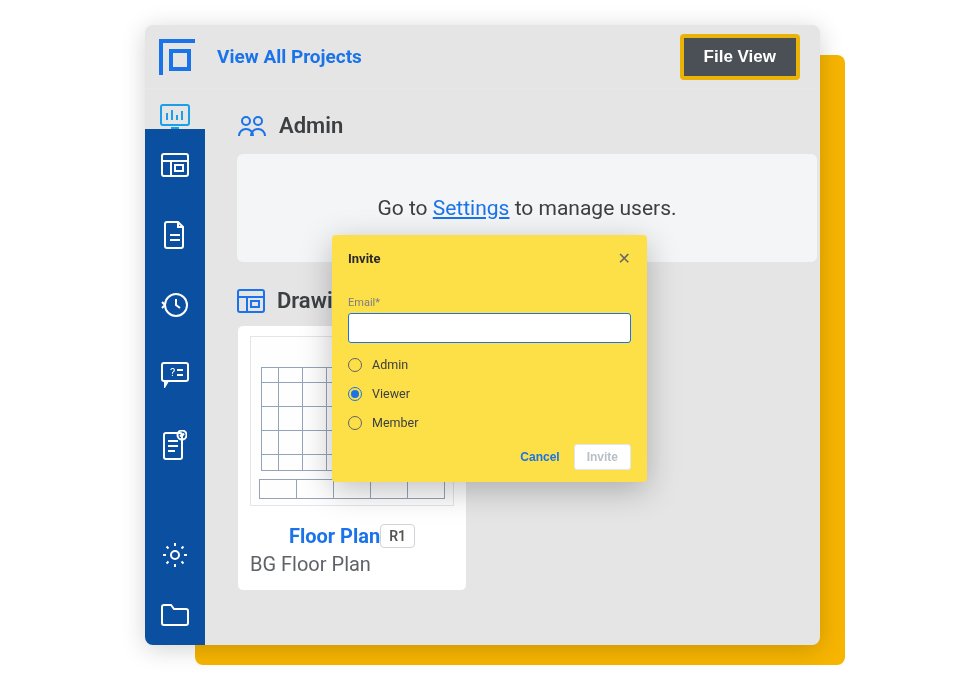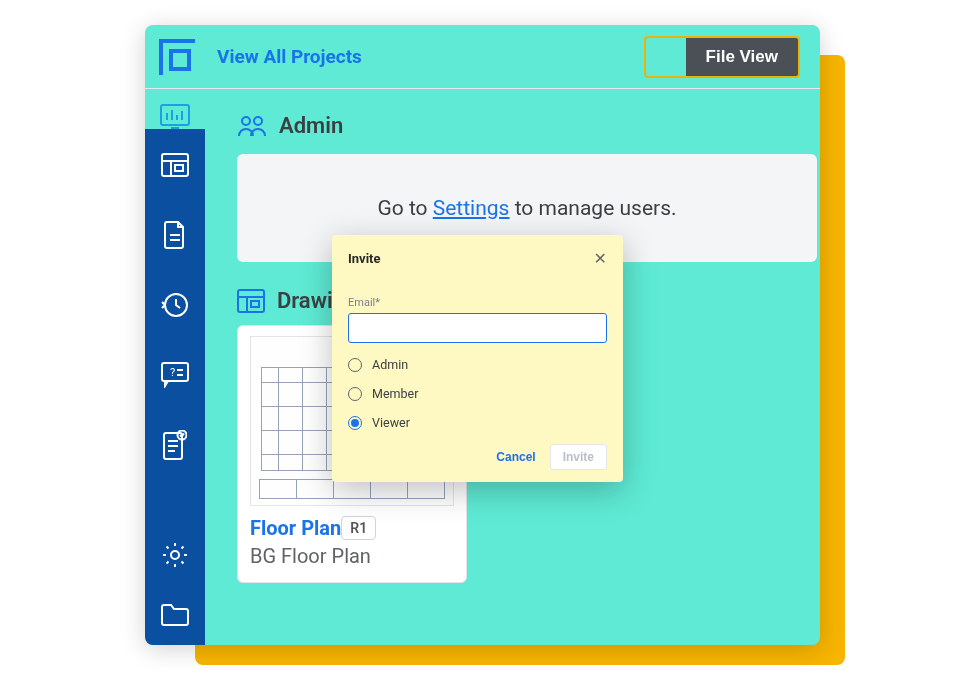--- a/index.html
+++ b/index.html
@@ -2,28 +2,28 @@
 <html><head>
 <meta charset="utf-8">
 <style>
   * { box-sizing: border-box; margin: 0; padding: 0; }
   body { font-family: -apple-system, BlinkMacSystemFont, "Segoe UI", Roboto, Arial, sans-serif; background: #fff; width: 973px; height: 695px; position: relative; overflow: hidden; }
 
   
   .yellow-bg { position: absolute; top: 55px; left: 195px; width: 650px; height: 610px; background: #f7b500; border-radius: 8px; z-index: 0; }
 
   
-  .app-card { position: absolute; top: 25px; left: 145px; width: 675px; height: 620px; background: #5eead4; border-radius: 8px; box-shadow: 0 4px 24px rgba(0,0,0,0.18); z-index: 1; overflow: hidden; }
+  .app-card { position: absolute; top: 25px; left: 145px; width: 675px; height: 620px; background: #e5e5e5; border-radius: 8px; box-shadow: 0 4px 24px rgba(0,0,0,0.18); z-index: 1; overflow: hidden; }
 
   
   .topbar { display: flex; align-items: center; height: 64px; padding: 0 20px 0 14px; border-bottom: 1px solid #e5e7eb; }
   .logo-box { width: 36px; height: 36px; border: 4px solid #1a73e8; border-bottom: none; border-right: none; position: relative; margin-right: 22px; }
   .logo-box::after { content: ""; position: absolute; top: 6px; left: 6px; width: 14px; height: 14px; border: 4px solid #1a73e8; }
   .view-all { color: #1a73e8; font-weight: 700; font-size: 19px; cursor: pointer; }
-  .view-toggle { margin-left: auto; display: flex; border: 2px solid #eab308; border-radius: 4px; overflow: hidden; padding-left: 40px; }
+  .view-toggle { margin-left: auto; display: flex; border: 4px solid #eab308; border-radius: 4px; overflow: hidden; }
   .view-toggle button { border: none; background: #fff; color: #333; padding: 9px 20px; font-size: 17px; font-weight: 600; cursor: pointer; }
   .view-toggle button.active { background: #4a5055; color: #fff; }
 
   
   .sidebar { position: absolute; top: 64px; left: 0; bottom: 0; width: 60px; display: flex; flex-direction: column; align-items: center; gap: 34px; padding-top: 12px; }
   .sidebar .nav-icon { width: 36px; height: 36px; display: flex; align-items: center; justify-content: center; cursor: pointer; }
   .sidebar .nav-icon svg { stroke: #fff; }
   .sidebar-bg { position: absolute; top: 104px; left: 0; width: 60px; bottom: 0; background: #0a4fa0; }
   .nav-dashboard { position: absolute; top: 74px; left: 12px; width: 36px; height: 36px; display:flex;align-items:center;justify-content:center; cursor:pointer; }
   .nav-dashboard svg { stroke:#1a9fe8; }
@@ -36,35 +36,35 @@
 
   .admin-box { background: #f3f5f7; border-radius: 6px; padding: 42px 0; margin-right: 0; width: 580px; text-align: center; font-size: 21px; color: #3c4043; }
   .admin-box a { color: #1a73e8; text-decoration: underline; margin-top: 40px; }
 
   .drawings-sec { margin-top: 26px; }
   .drawings-sec .section-head { margin-bottom: 12px; }
 
   .card-grid { display: flex; gap: 16px; }
   .drawing-card { width: 230px; border: 1px solid #e2e5e9; border-radius: 6px; padding: 10px 12px 14px; background:#fff; }
   .drawing-thumb { width: 100%; height: 170px; background: #fefefe; border: 1px solid #e2e5e9; position: relative; overflow:hidden; }
-  .drawing-title-row { display:flex; align-items:center; justify-content:flex-start; margin-top:10px; }
+  .drawing-title-row { display:flex; align-items:center; justify-content:center; margin-top:18px; }
   .drawing-title { color:#1a73e8; font-weight:700; font-size:20px; }
   .drawing-rev { border:1px solid #d0d4d9; border-radius:4px; padding:3px 8px; font-size:14px; font-weight:600; color:#555; }
   .drawing-sub { color:#5f6368; font-size:20px; margin-top:4px; }
 
   
   .plan-lines { position:absolute; top:30px; left:10px; right:10px; bottom:34px; border:1px solid #94a3b8; }
   .plan-lines::before { content:""; position:absolute; top:0; bottom:0; left:16px; width:1px; background:#94a3b8; box-shadow: 24px 0 #94a3b8, 48px 0 #94a3b8, 72px 0 #94a3b8, 96px 0 #94a3b8, 120px 0 #94a3b8, 144px 0 #94a3b8, 168px 0 #94a3b8; }
   .plan-lines::after { content:""; position:absolute; left:0; right:0; top:14px; height:1px; background:#94a3b8; box-shadow: 0 24px #94a3b8, 0 48px #94a3b8, 0 72px #94a3b8; }
   .plan-footer { position:absolute; left:8px; right:8px; bottom:6px; height:20px; border:1px solid #94a3b8; display:flex; }
   .plan-footer div { flex:1; border-right:1px solid #94a3b8; }
   .plan-footer div:last-child{border-right:none;}
 
   
-  .modal { position: absolute; top: 235px; left: 332px; width: 291px; background: #fef9c3; border-radius: 4px; box-shadow: 0 8px 32px rgba(0,0,0,0.25); z-index: 5; padding: 14px 16px 12px; }
+  .modal { position: absolute; top: 235px; left: 332px; width: 315px; background: #fde047; border-radius: 4px; box-shadow: 0 8px 32px rgba(0,0,0,0.25); z-index: 5; padding: 14px 16px 12px; }
   .modal-head { display:flex; justify-content:space-between; align-items:center; }
   .modal-title { font-weight:700; font-size:13px; color:#2a2a2a; }
   .modal-close { cursor:pointer; color:#666; font-size:16px; }
   .modal label.fld { display:block; font-size:11px; color:#7a7f85; margin-top:28px; margin-bottom:4px; }
   .modal input[type=text] { width:100%; height:30px; border:1.5px solid #1a73e8; border-radius:3px; padding:4px 8px; font-size:13px; outline:none; }
   .perm-group { margin-top:6px; }
   .perm-row { display:flex; align-items:center; gap:10px; margin:14px 0; }
   .radio { width:14px; height:14px; border:1.5px solid #5f6368; border-radius:50%; display:inline-flex; align-items:center; justify-content:center; cursor:pointer; }
   .radio.sel { border-color:#1a73e8; }
   .radio.sel::after { content:""; width:8px; height:8px; background:#1a73e8; border-radius:50%; }
@@ -214,25 +214,25 @@
     <span class="modal-close">✕</span>
   </div>
   <label class="fld">Email*</label>
   <input type="text" value="" style="">
   <div class="perm-group">
     <div class="perm-row">
       <span class="radio"></span>
       <span>Admin</span>
     </div>
     <div class="perm-row">
+      <span class="radio sel"></span>
+      <span>Viewer</span>
+    </div>
+    <div class="perm-row">
       <span class="radio"></span>
       <span>Member</span>
-    </div>
-    <div class="perm-row">
-      <span class="radio sel"></span>
-      <span>Viewer</span>
     </div>
   </div>
   <div class="modal-actions">
     <button class="btn-cancel">Cancel</button>
     <button class="btn-invite">Invite</button>
   </div>
 </div>
 
 </body></html>

